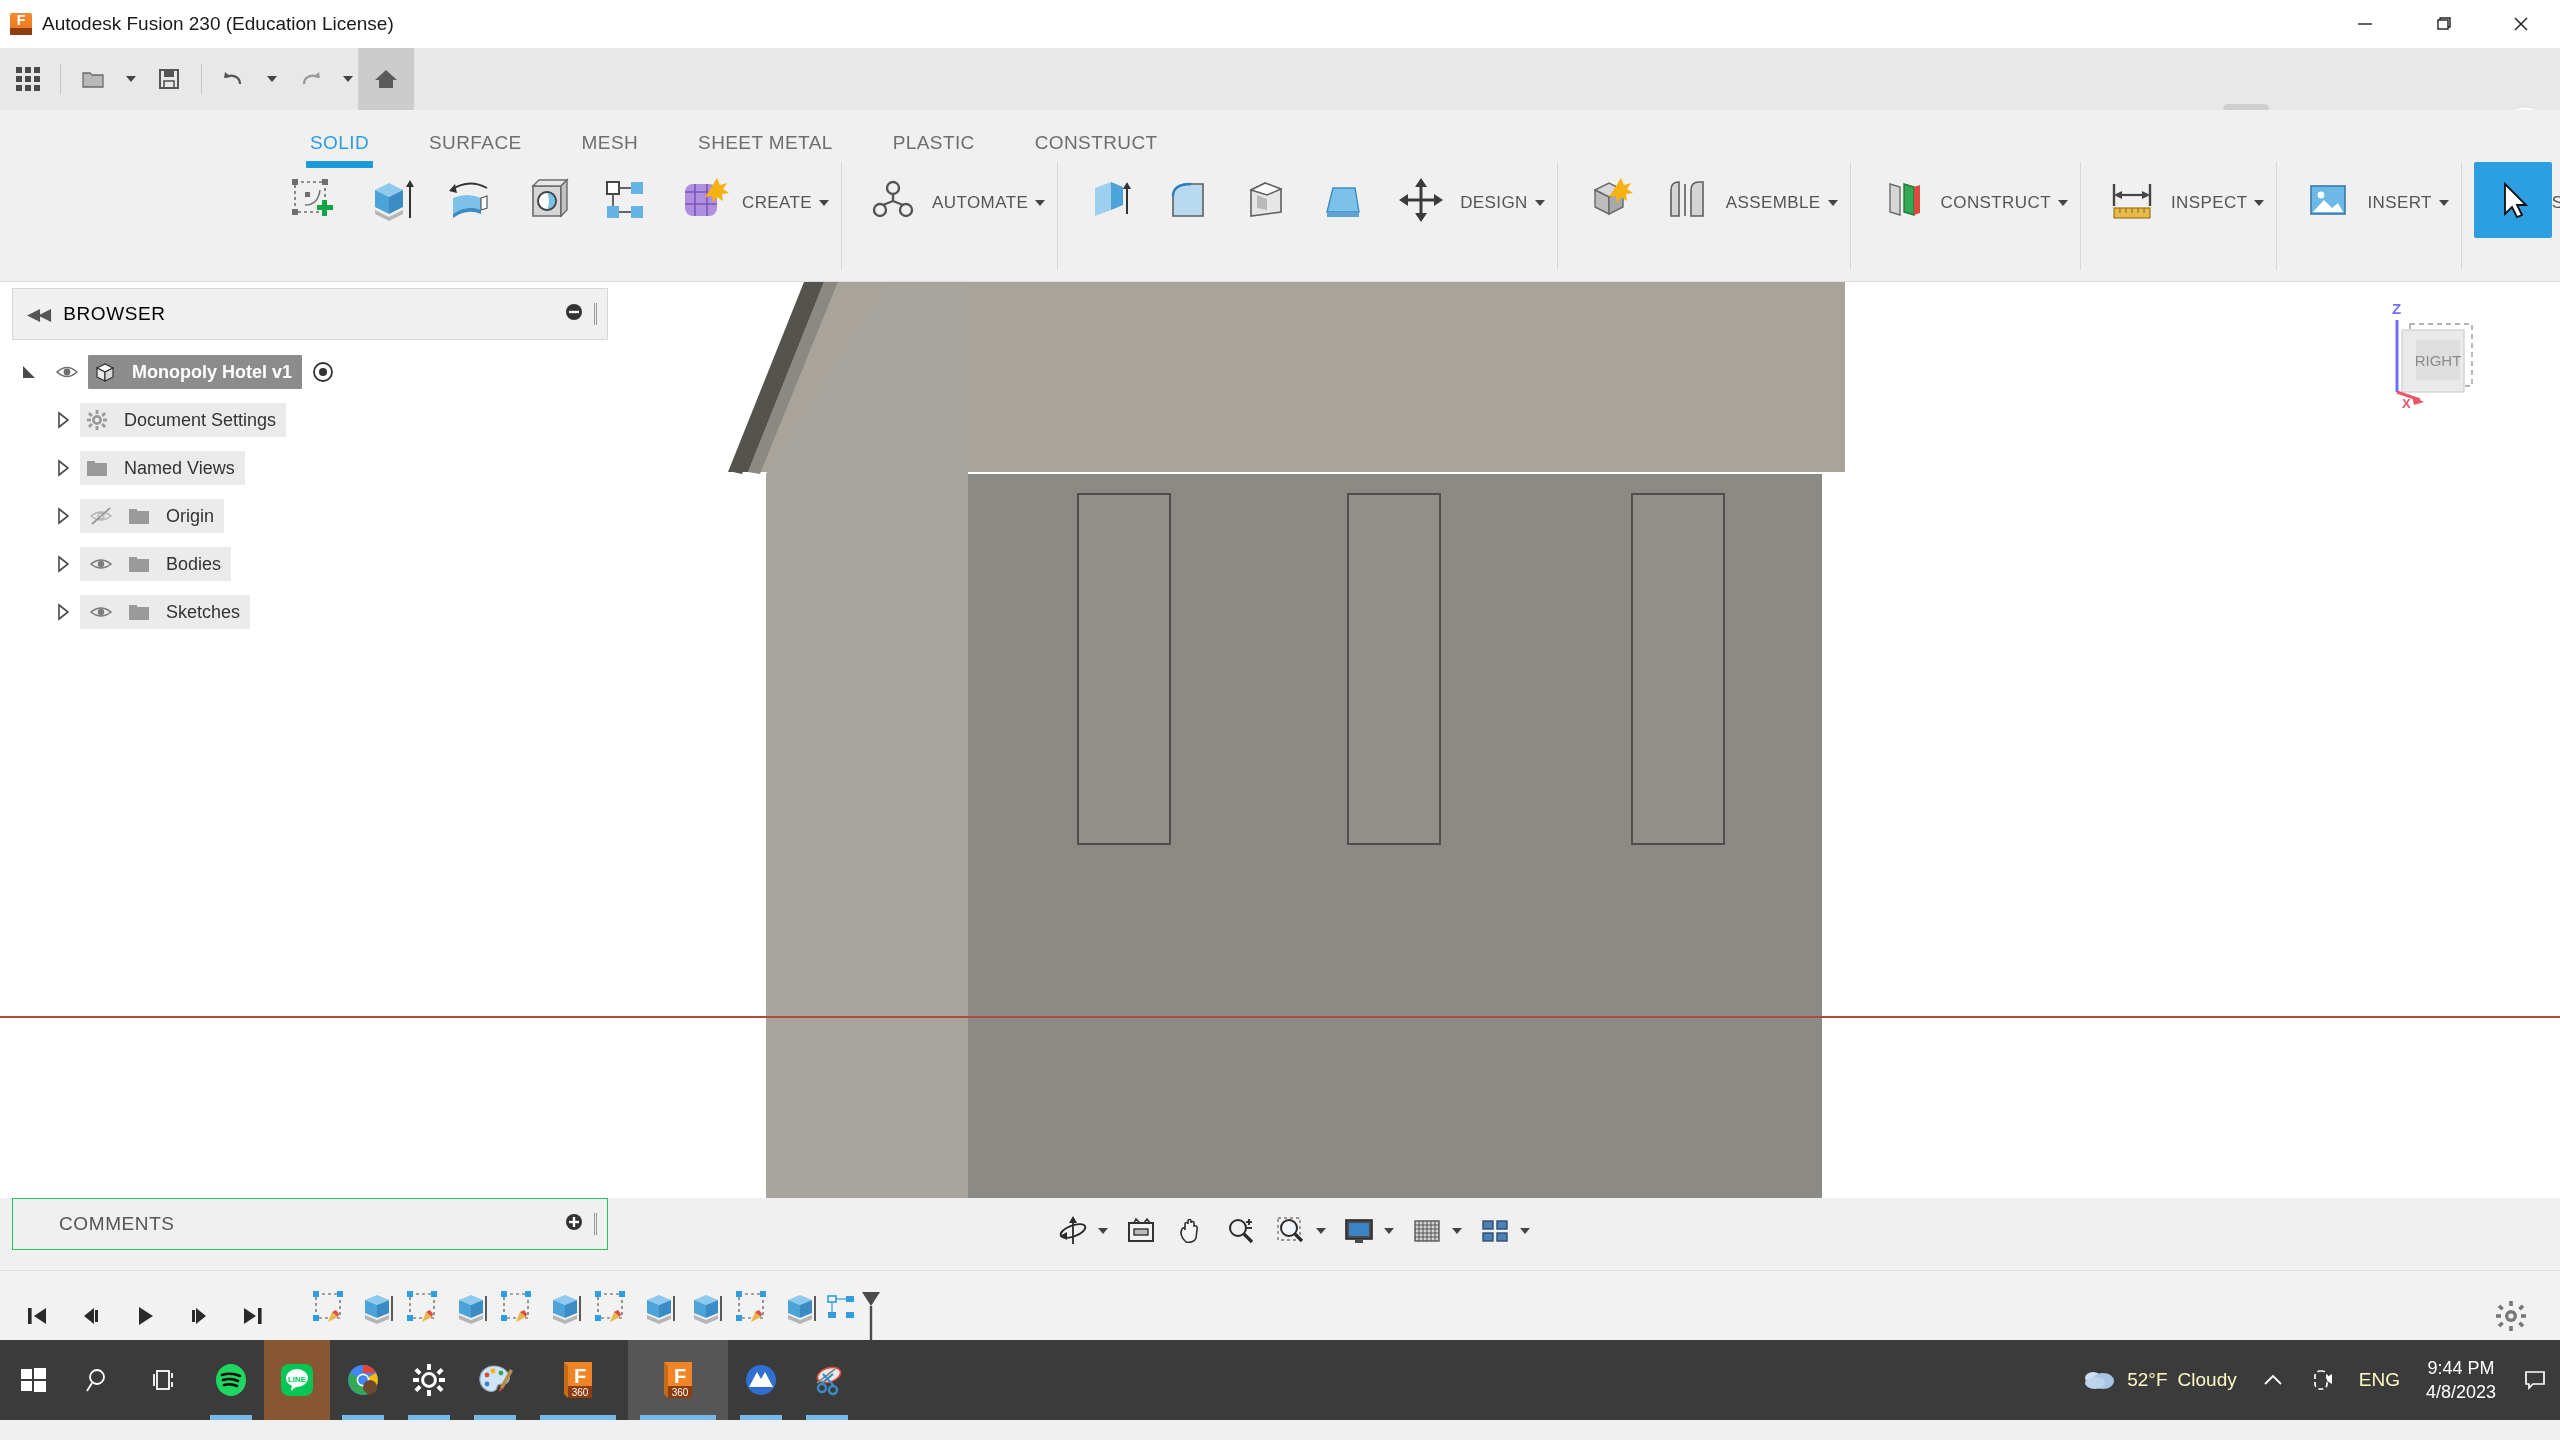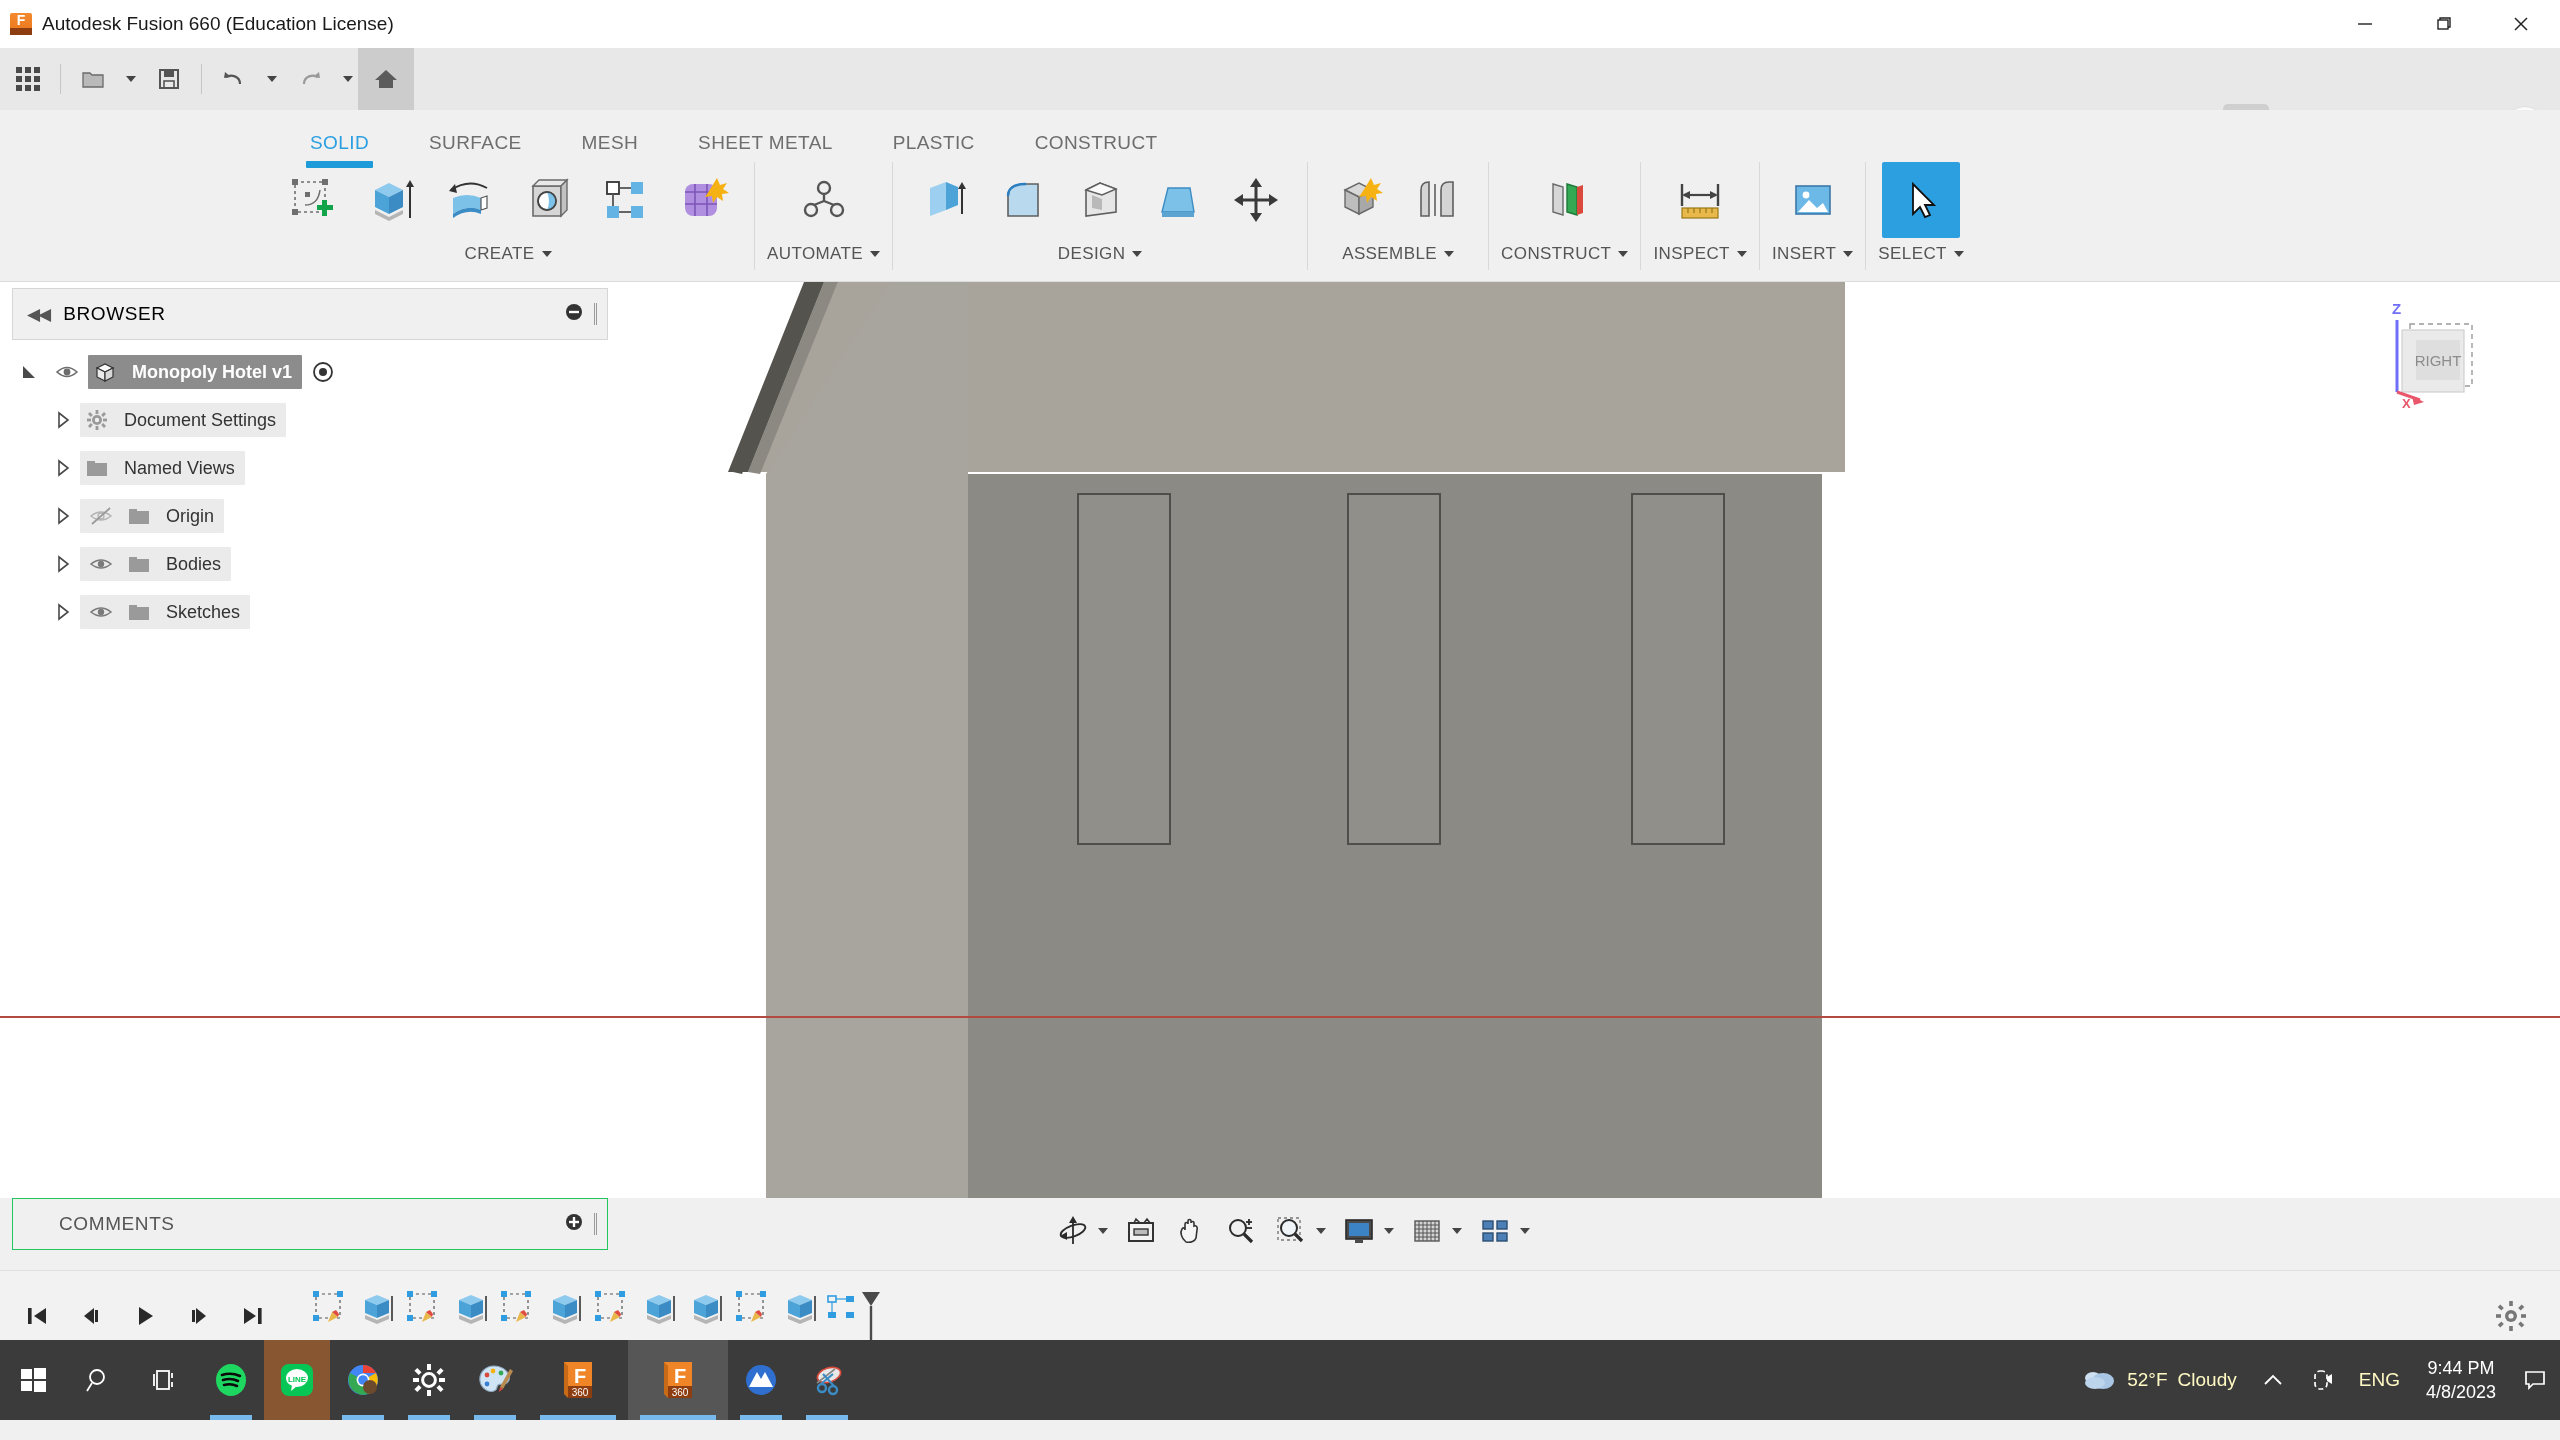--- a/index.html
+++ b/index.html
@@ -108,21 +108,21 @@
     letter-spacing: .4px; position: relative; cursor: default; height: 36px;
   }
   .rtab.active { color: #2b9fe0; }
   .rtab.active::after {
     content: ""; position: absolute; left: 26px; right: 26px; bottom: -8px;
     height: 7px; background: #1d9bd8; border-radius: 1px;
   }
 
   .groups { position: absolute; left: 266px; top: 52px; display: flex;
             align-items: flex-start; height: 120px; }
-  .grp { display: flex; flex-direction: column; align-items: center;
+  .grp { display: flex; flex-direction: row; align-items: center;
          position: relative; padding: 0 8px; }
   .grp-icons { display: flex; align-items: flex-start; gap: 0; height: 78px; }
   .grp-label {
     font-size: 17px; color: #555; letter-spacing: .4px; margin-top: 4px;
     display: flex; align-items: center; gap: 7px; white-space: nowrap;
   }
   .grp-sep { width: 1px; background: #d8d8d8; height: 108px; margin: 0 4px; }
   .tool {
     width: 78px; height: 76px; display: flex; align-items: center;
     justify-content: center; position: relative; cursor: default;
@@ -219,21 +219,21 @@
 </style>
 </head>
 <body>
 
 <div id="app">
 
   <div class="titlebar">
     <div class="tb-appicon">
         <div class="base"></div>
       </div>
-    <div class="tb-title">Autodesk Fusion 660 (Education License)</div>
+    <div class="tb-title">Autodesk Fusion 230 (Education License)</div>
     <div class="tb-ctrls">
       <div class="tb-btn">
         <svg width="20" height="20" viewBox="0 0 20 20">
             <line x1="3" y1="10" x2="17" y2="10" stroke="#222" stroke-width="1.4"></line>
           </svg>
       </div>
       <div class="tb-btn">
         <svg width="20" height="20" viewBox="0 0 20 20">
           <rect x="5" y="6" width="10" height="9" fill="none" stroke="#222" stroke-width="1.4"></rect>
           <path d="M7 6 V4 H17 V13 H15" fill="none" stroke="#222" stroke-width="1.4"></path>

